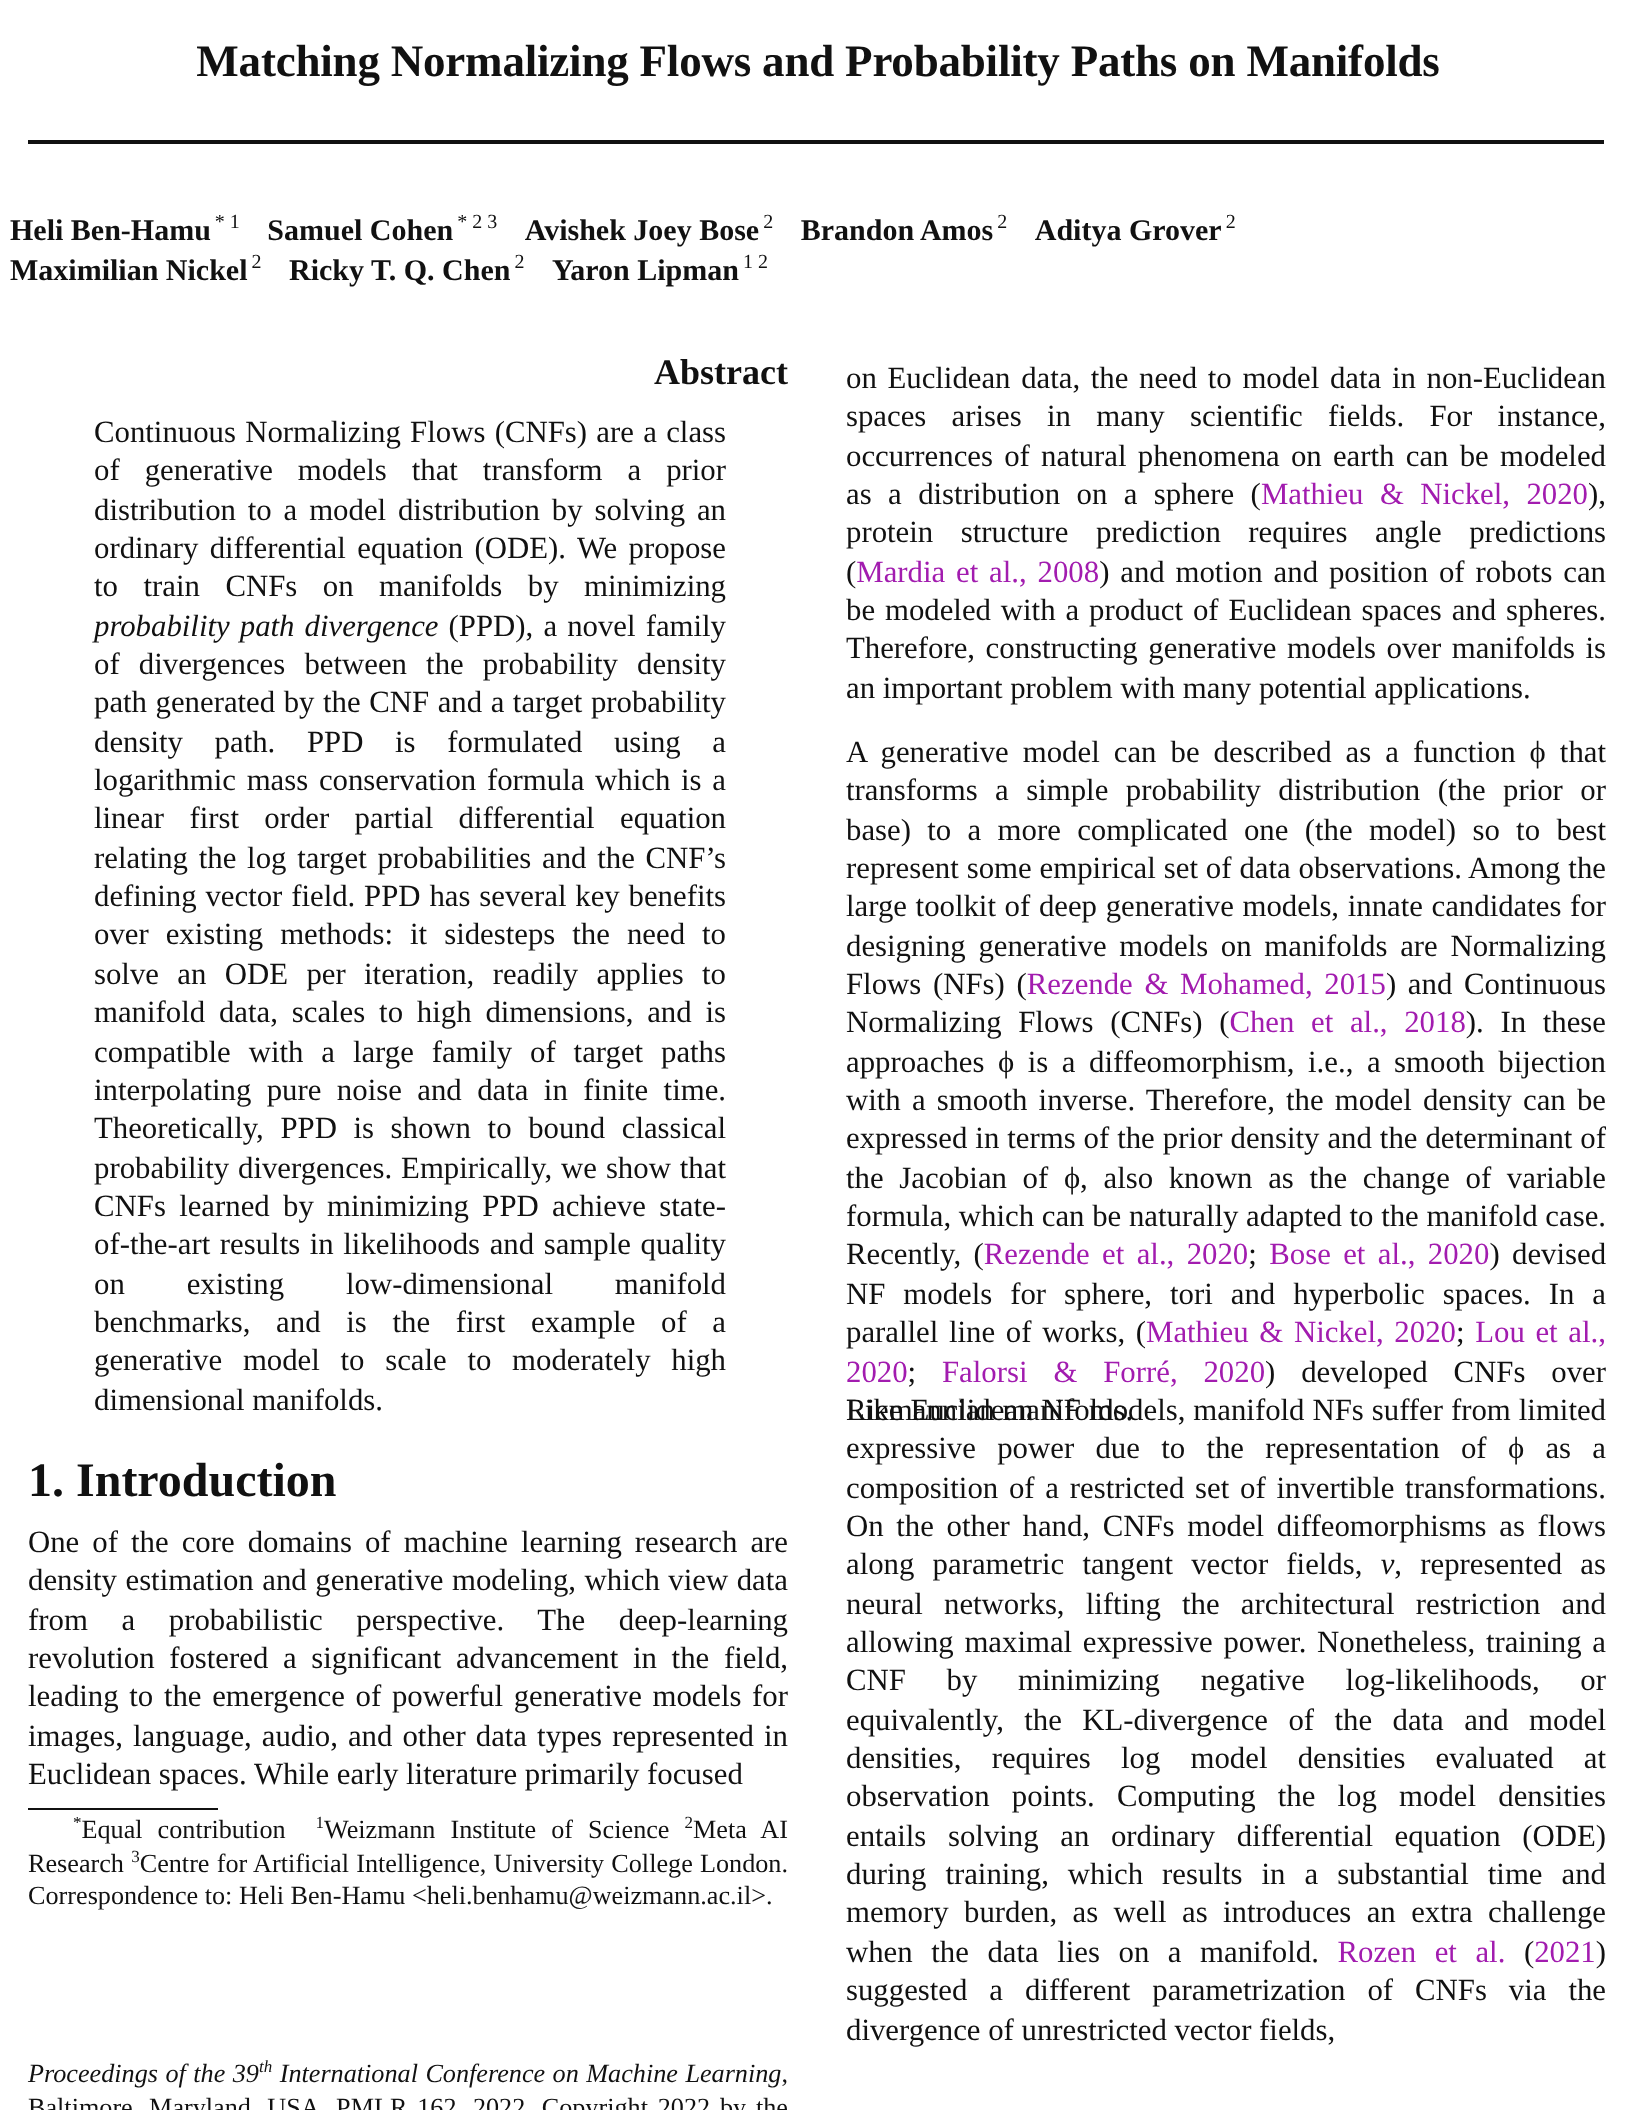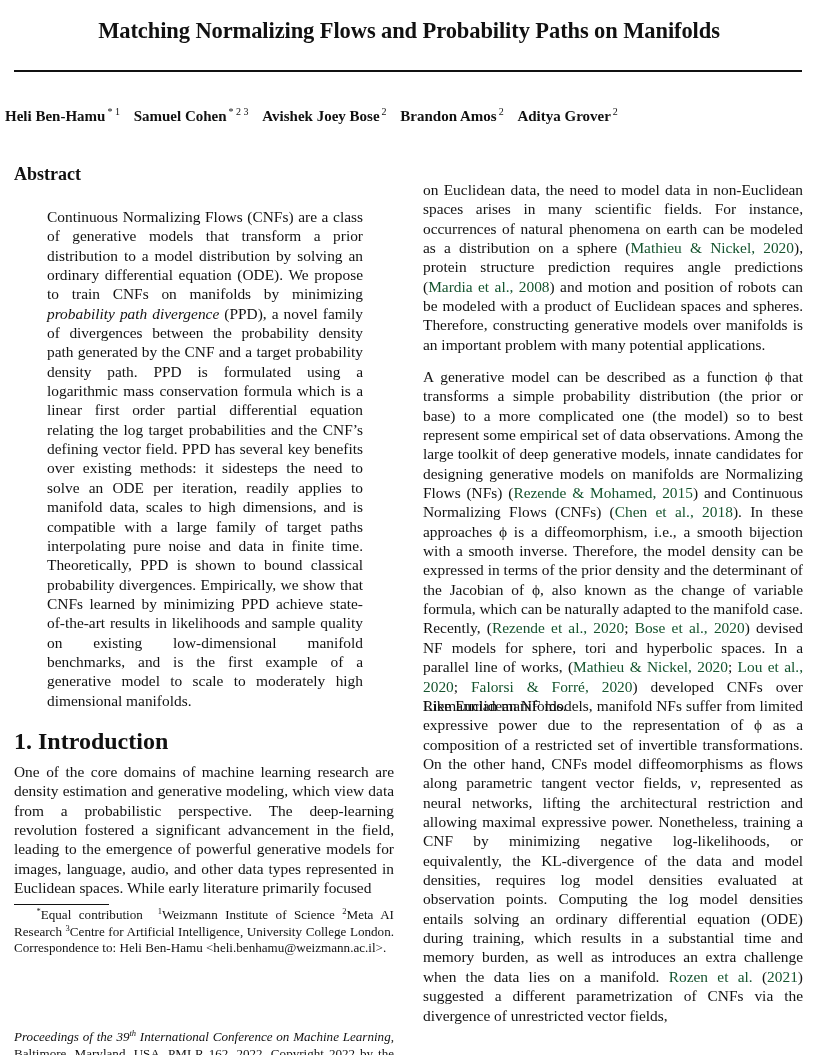--- a/index.html
+++ b/index.html
@@ -19,29 +19,29 @@
     position: absolute; left: 0; width: 818px; top: 106px;
     text-align: left; font-weight: bold; font-size: 15px; line-height: 20px;
   }
   .authors .author { margin: 0 5px; white-space: nowrap; }
   .authors sup { font-weight: normal; font-size: 10px; vertical-align: 6px; line-height: 0; margin-left: 2px; }
   .col { position: absolute; font-size: 15.4px; line-height: 19.35px; text-align: justify; }
   .col p { margin: 0; }
   .left { left: 14px; width: 380px; }
   .right { left: 423px; width: 380px; }
   .abstract-head {
-    position: absolute; left: 14px; width: 380px; top: 164px;
-    text-align: left; font-weight: bold; font-size: 18px;
+    position: absolute; left: 14px; width: 380px; top: 176px;
+    text-align: right; font-weight: bold; font-size: 18px;
   }
   .abstract-body { left: 47px; width: 316px; top: 207px; }
   .intro-head {
     position: absolute; left: 14px; top: 728px; font-weight: bold; font-size: 24px;
   }
   .intro-body { top: 762px; }
-  .cite { color: #14532d; }
+  .cite { color: #a21caf; }
   .footrule {
     position: absolute; left: 14px; top: 904px; width: 95px; border-top: 1px solid #111;
   }
   .footnote {
     position: absolute; left: 14px; width: 380px; top: 907px;
     font-size: 13.1px; line-height: 16.5px; text-align: justify;
   }
   .footnote sup { font-size: 8.5px; vertical-align: 5px; line-height: 0; }
   .proceedings {
     position: absolute; left: 14px; width: 380px; top: 989px;
@@ -59,20 +59,25 @@
 <div class="title">Matching Normalizing Flows and Probability Paths on Manifolds</div>
 <div class="rule"></div>
 
 <div class="authors">
   <div>
     <span class="author"><span>Heli Ben-Hamu</span><sup>* 1</sup></span>
     <span class="author"><span>Samuel Cohen</span><sup>* 2 3</sup></span>
     <span class="author"><span>Avishek Joey Bose</span><sup>2</sup></span>
     <span class="author"><span>Brandon Amos</span><sup>2</sup></span>
     <span class="author"><span>Aditya Grover</span><sup>2</sup></span>
+  </div>
+  <div>
+    <span class="author"><span>Maximilian Nickel</span><sup>2</sup></span>
+    <span class="author"><span>Ricky T. Q. Chen</span><sup>2</sup></span>
+    <span class="author"><span>Yaron Lipman</span><sup>1 2</sup></span>
   </div>
 </div>
 
 <div class="abstract-head">Abstract</div>
 <div class="col abstract-body">
   <p><span>Continuous Normalizing Flows (CNFs) are a class of generative models that transform a prior distribution to a model distribution by solving an ordinary differential equation (ODE). We propose to train CNFs on manifolds by minimizing </span><i>probability path divergence</i><span> (PPD), a novel family of divergences between the probability density path generated by the CNF and a target probability density path. PPD is formulated using a logarithmic mass conservation formula which is a linear first order partial differential equation relating the log target probabilities and the CNF’s defining vector field. PPD has several key benefits over existing methods: it sidesteps the need to solve an ODE per iteration, readily applies to manifold data, scales to high dimensions, and is compatible with a large family of target paths interpolating pure noise and data in finite time. Theoretically, PPD is shown to bound classical probability divergences. Empirically, we show that CNFs learned by minimizing PPD achieve state-of-the-art results in likelihoods and sample quality on existing low-dimensional manifold benchmarks, and is the first example of a generative model to scale to moderately high dimensional manifolds.</span></p>
 </div>
 
 <div class="intro-head">1. Introduction</div>
 <div class="col left intro-body">

